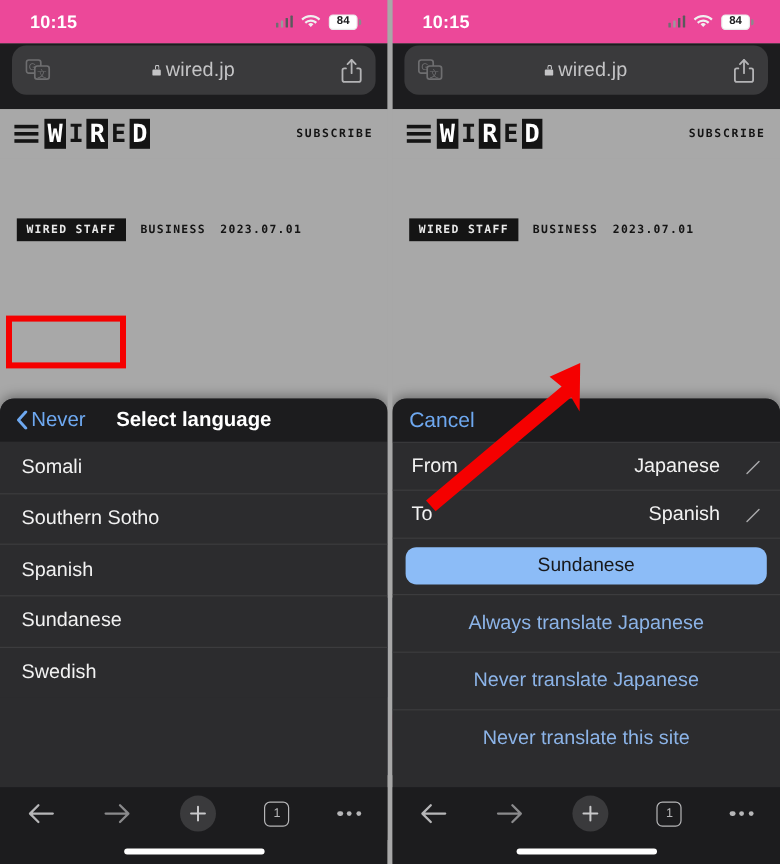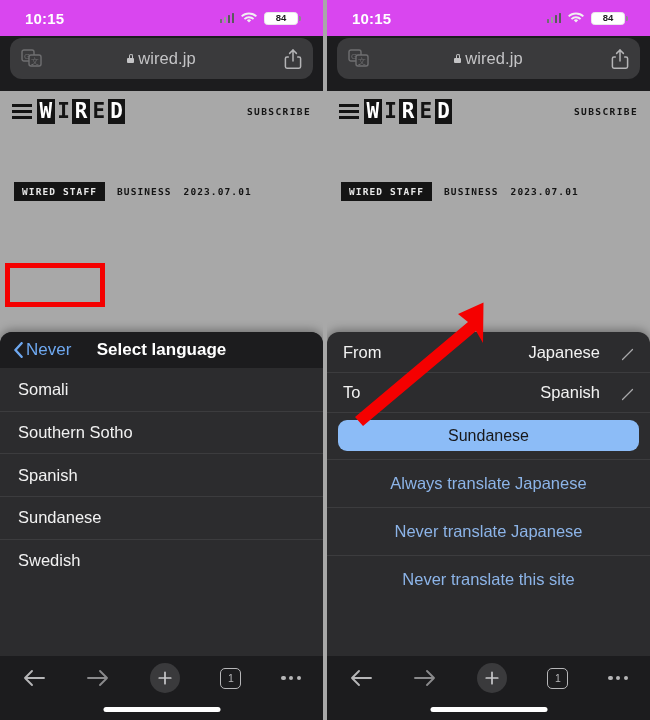--- a/index.html
+++ b/index.html
@@ -8,37 +8,37 @@
     background:#a8a8a8;
     font-family:"Liberation Sans", sans-serif;
     overflow:hidden;
   }
   .stage { position:relative; width:650px; height:720px; display:flex; }
   .panel { position:relative; width:323px; height:720px; background:#a8a8a8; overflow:hidden; }
   .divider { width:4px; height:720px; background:#a8a8a8; }
 
   
   .statusbar {
-    height:36px; background:#d946ef; position:relative;
+    height:36px; background:#ec4899; position:relative;
     display:flex; align-items:center; justify-content:space-between;
     padding:0 22px 0 25px;
   }
   .clock { color:#ffffff; font-size:15px; font-weight:600; letter-spacing:.2px; }
   .status-right { display:flex; align-items:center; gap:7px; }
   .cell-bars { display:flex; align-items:flex-end; gap:1.5px; height:10px; }
   .cell-bars i { display:block; width:2.5px; background:#6e6e70; border-radius:.5px; }
   .cell-bars i:nth-child(1){ height:4px; }
   .cell-bars i:nth-child(2){ height:6px; background:#9a9a9c;}
   .cell-bars i:nth-child(3){ height:8px; background:#5a5a5c;}
   .cell-bars i:nth-child(4){ height:10px; background:#5a5a5c;}
   .wifi { position:relative; width:16px; height:12px; }
   .wifi svg { display:block; }
   .battery { position:relative; display:flex; align-items:center; }
   .batt-body {
-    width:34px; height:13px; border:1.3px solid #e9e9ea; border-radius:3.5px;
+    width:24px; height:13px; border:1.3px solid #e9e9ea; border-radius:3.5px;
     display:flex; align-items:center; justify-content:center;
     color:#ffffff; font-size:9px; font-weight:700; background:#ffffff;
   }
   .batt-body span { color:#1c1c1e; font-size:9.5px; font-weight:700; line-height:1; }
   .batt-cap { width:2px; height:5px; background:#8a8a8c; border-radius:0 1.5px 1.5px 0; margin-left:1px; }
 
   
   .urlbar-wrap { background:#1c1c1e; padding:2px 10px 12px; }
   .urlbar {
     height:41px; background:#3a3a3c; border-radius:12px;
@@ -493,20 +493,23 @@
           <rect x="250" y="88" width="73" height="6" fill="#7a6f4a" opacity=".5"></rect>
           <g fill="#9a2f2f">
             <rect x="0" y="96" width="46" height="30" rx="3"></rect>
             <circle cx="22" cy="122" r="14"></circle>
           </g>
           <rect x="0" y="126" width="58" height="22" fill="#9a7b46" opacity=".55"></rect>
         </svg>
       </div>
 
       <div class="sheet" style="top:200px;bottom:130px;">
+        <div class="sheet-head">
+          <div class="cancel-btn">Cancel</div>
+        </div>
 
         <div class="tr-row">
           <span>From</span>
           <span class="tr-val">
             <span>Japanese</span>
             <span class="pencil">
               <svg viewBox="0 0 13 13" width="13" height="13">
                   <path d="M1.5 11.5 L11.5 1.5" stroke="#a9a9ab" stroke-width="1.2" stroke-linecap="round"></path>
                 </svg>
             </span>

